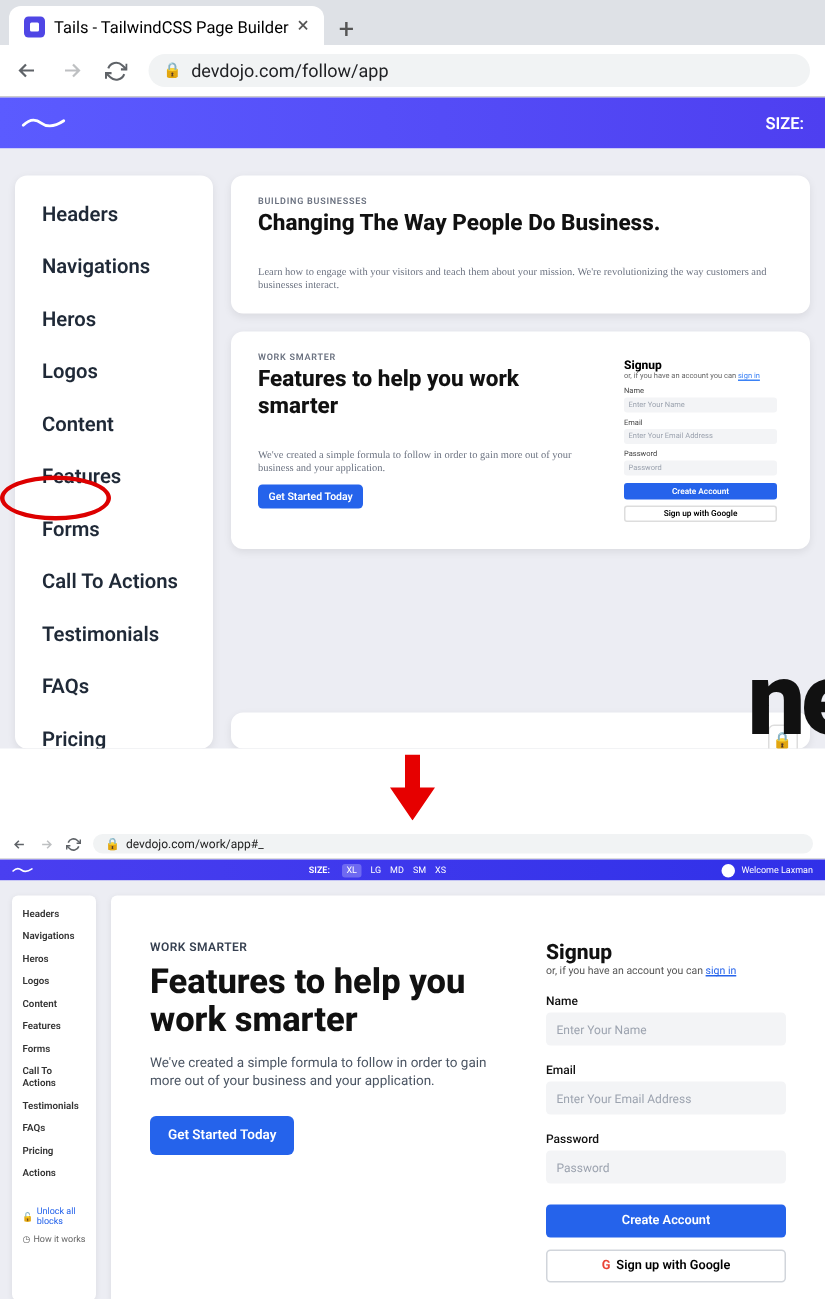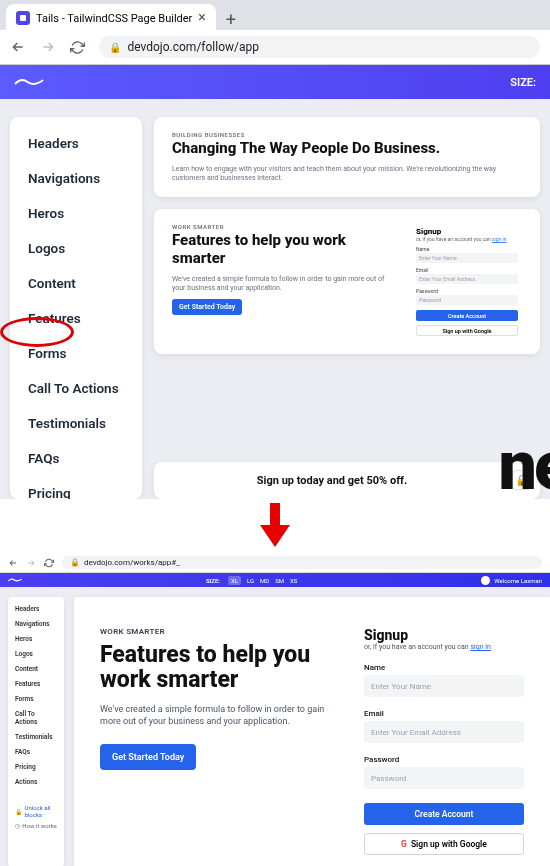--- a/index.html
+++ b/index.html
@@ -24,21 +24,21 @@
   .size-label { color:#fff; font-size:11px; font-weight:600; }
 
   .app-area { background:#ecedf3; padding: 18px 10px 0 10px; display:flex; gap:12px; height:400px; overflow:hidden; position:relative; }
   .sidebar-a { background:#fff; border-radius:8px; padding:18px 18px; width:132px; box-shadow:0 2px 6px rgba(0,0,0,.08); }
   .sidebar-a .item { font-size:13.5px; font-weight:600; color:#1f2937; margin-bottom:19px; cursor:pointer; }
   .canvas-a { flex:1; display:flex; flex-direction:column; gap:12px; }
   .card-a { background:#fff; border-radius:8px; box-shadow:0 2px 6px rgba(0,0,0,.08); padding:14px 18px; display:flex; gap:16px; }
   .card-a .left { flex:1; }
   .card-a .eyebrow { font-size:6px; color:#6b7280; letter-spacing:.5px; font-weight:600; }
   .card-a h3 { font-size:15px; font-weight:800; color:#111; line-height:1.15; margin-top:2px; }
-  .card-a p { font-size:7px; color:#6b7280; margin-top:8px; line-height:1.3; }
+  .card-a p { font-size:7px; color:#6b7280; margin-top:20px; line-height:1.3;font-family:Liberation Serif, serif; }
   .mini-form { background:#fff; border:1px solid #eee; box-shadow:0 4px 10px rgba(0,0,0,.1); border-radius:4px; width:120px; padding:8px; }
   .mini-form .title { font-size:7.5px; font-weight:700; text-align:center; margin-bottom:5px; }
   .mini-form .subtitle-sm { font-size:5px; color:#666; }
   .mini-form .subtitle-sm .lk { color:#3b82f6; text-decoration:underline; }
   .mini-form .label { font-size:5px; color:#444; margin-top:4px; }
   .mini-form .field { height:10px; background:#f3f4f6; border-radius:2px; margin-top:1px; display:flex; align-items:center; padding-left:3px; font-size:5px; color:#9ca3af; }
   .mini-form .btn-blue { height:11px; background:#2563eb; border-radius:2px; margin-top:5px; color:#fff; font-size:5.5px; display:flex; align-items:center; justify-content:center; font-weight:600; }
   .mini-form .btn-white { height:11px; border:1px solid #ddd; border-radius:2px; margin-top:4px; font-size:5.5px; display:flex; align-items:center; justify-content:center; font-weight:600; }
   .mini-form .foot { font-size:5px; text-align:center; margin-top:4px; color:#666; }
   .mini-form .foot .lk { color:#3b82f6; text-decoration:underline; }
@@ -166,21 +166,20 @@
         <div class="label">Email</div>
         <div class="field">Enter Your Email Address</div>
         <div class="label">Password</div>
         <div class="field">Password</div>
         <div class="btn-blue">Create Account</div>
         <div class="btn-white">Sign up with Google</div>
       </div>
     </div>
 
     <div class="bottom-strip">
-      <span class="txt">Sign up today and get 50% off.</span>
       <span class="lockbox">🔒</span>
     </div>
   </div>
 
   <div class="bg-text">ne</div>
 </div>
 
 <svg class="arrow-down" viewBox="0 0 30 44">
   <path d="M10 0 H20 V22 H30 L15 44 L0 22 H10 Z" fill="#e60000"></path>
 </svg>
@@ -192,21 +191,21 @@
       </svg>
     <svg style="opacity:.4" width="10" height="10" viewBox="0 0 24 24" fill="none" stroke="#5f6368" stroke-width="2.5">
         <path d="M5 12h14M13 6l6 6-6 6"></path>
       </svg>
     <svg width="10" height="10" viewBox="0 0 24 24" fill="none" stroke="#5f6368" stroke-width="2.5">
         <path d="M23 4v6h-6M1 20v-6h6"></path>
         <path d="M3.5 9a9 9 0 0114.8-3.4L23 10M1 14l4.7 4.4A9 9 0 0020.5 15"></path>
       </svg>
     <div class="url-pill2">
       <span>🔒</span>
-      <span>devdojo.com/works/app#_</span>
+      <span>devdojo.com/work/app#_</span>
     </div>
   </div>
 
   <div class="purple-bar2">
     <svg class="swoosh2" viewBox="0 0 40 16">
         <path d="M2 10 Q10 2 18 8 T38 6" stroke="#fff" stroke-width="3" fill="none" stroke-linecap="round"></path>
       </svg>
     <div class="sizes">
       <span>SIZE:</span>
       <span class="sel">XL</span>

